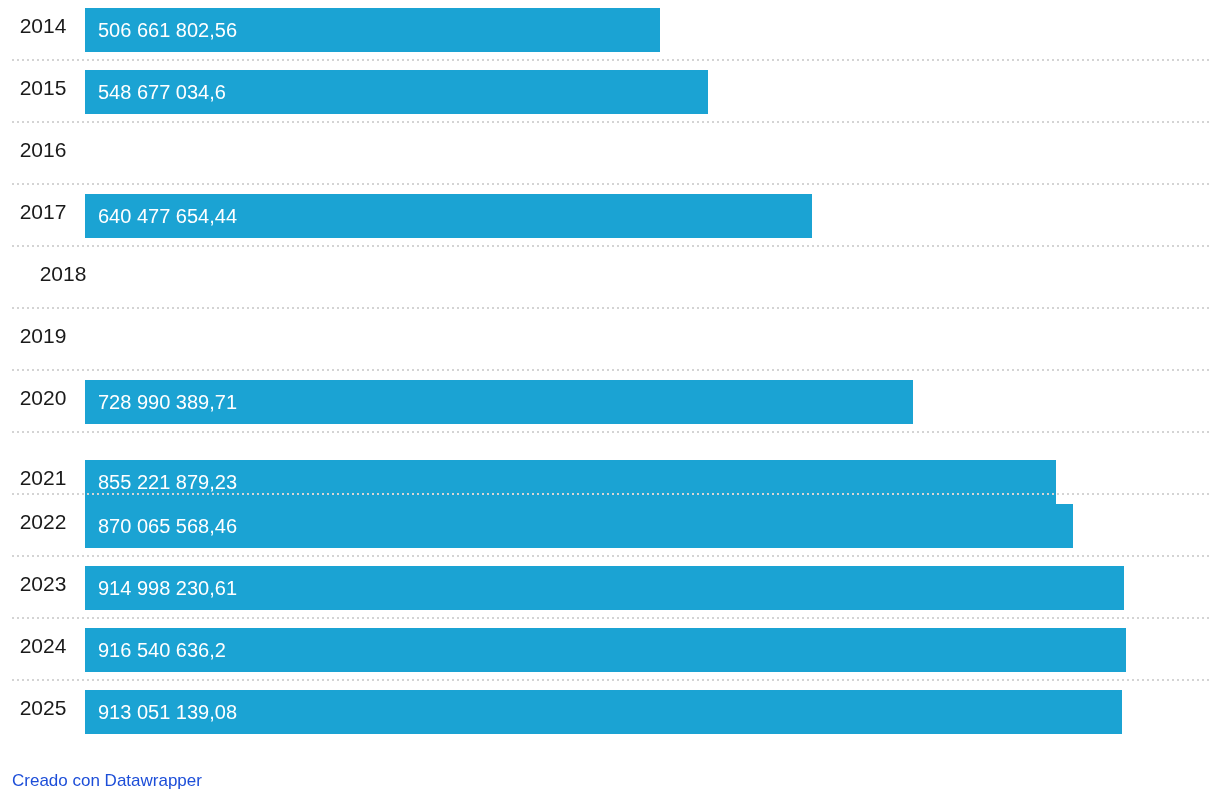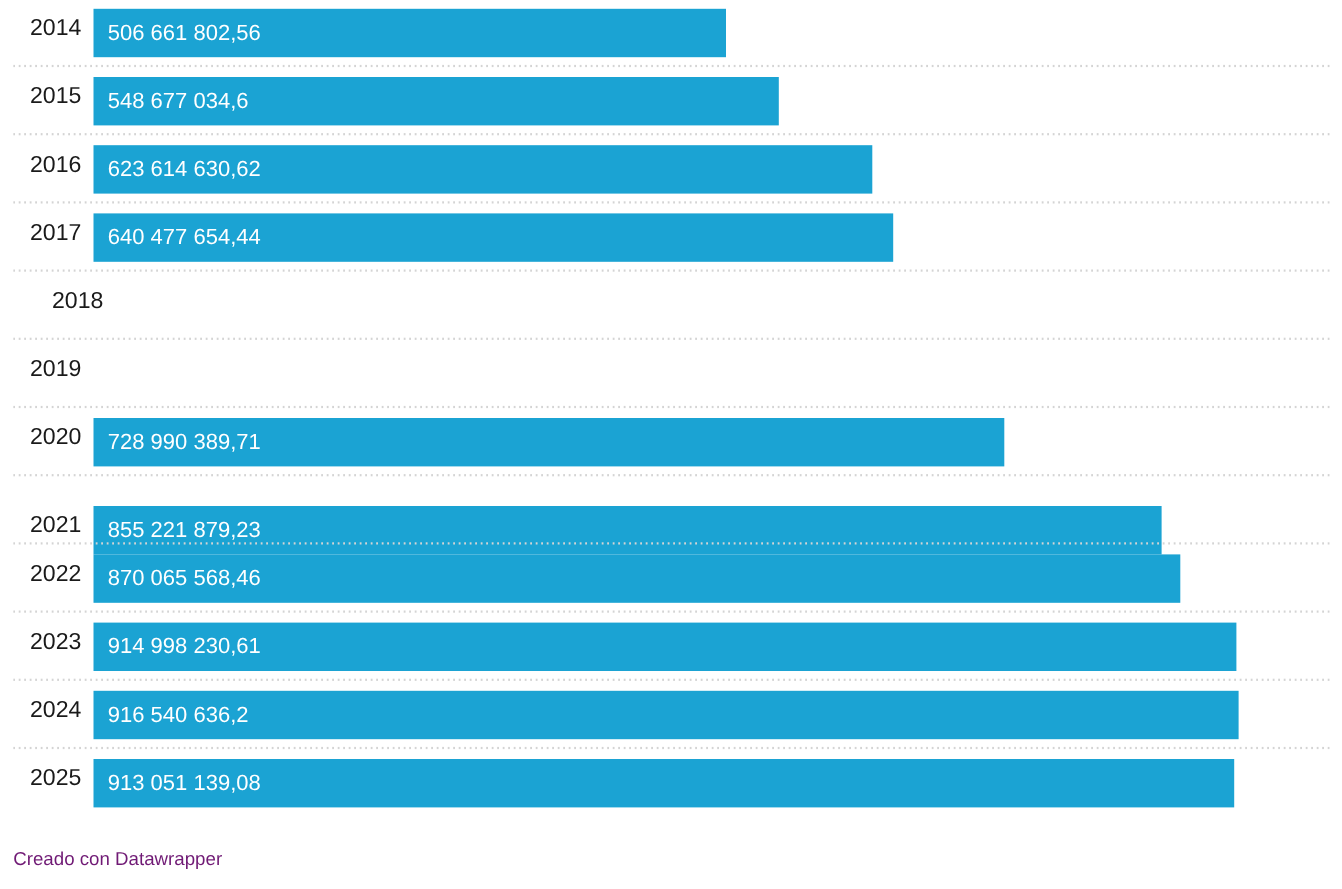--- a/index.html
+++ b/index.html
@@ -37,21 +37,21 @@
     height: 62px;
   }
 
   .year-label {
     position: absolute;
     left: 12px;
     top: 0;
     width: 62px;
     height: 52px;
     line-height: 52px;
-    text-align: right;
+    text-align: center;
     font-size: 21px;
     font-weight: 400;
     color: #1a1a1a;
     letter-spacing: 0px;
     white-space: nowrap;
   }
 
   .bar-track {
     position: absolute;
     left: 85px;
@@ -90,21 +90,21 @@
     background-size: 5px 2px;
     background-repeat: repeat-x;
   }
 
   .footer-credit {
     position: absolute;
     left: 12px;
     top: 771px;
     font-size: 17px;
     font-weight: 400;
-    color: #701a75;
+    color: #1d4ed8;
     white-space: nowrap;
   }
 </style>
 </head>
 <body>
 
 <div id="chart-root">
   <div class="rows-area">
       <div class="bar-row" style="top: 0px;">
         <div class="year-label">2014</div>
@@ -117,24 +117,20 @@
       <div class="bar-row" style="top: 62px;">
         <div class="year-label">2015</div>
         <div class="bar-track">
           <div class="bar-fill" style="width: 623px; background: rgb(27, 163, 211);"></div>
           <div class="bar-value">548 677 034,6</div>
         </div>
       </div>
       <div class="row-divider" style="top: 121px;"></div>
       <div class="bar-row" style="top: 124px;">
         <div class="year-label">2016</div>
-        <div class="bar-track">
-          <div class="bar-fill" style="width: 708px; background: rgb(27, 163, 211);"></div>
-          <div class="bar-value">623 614 630,62</div>
-        </div>
       </div>
       <div class="row-divider" style="top: 183px;"></div>
       <div class="bar-row" style="top: 186px;">
         <div class="year-label">2017</div>
         <div class="bar-track">
           <div class="bar-fill" style="width: 727px; background: rgb(27, 163, 211);"></div>
           <div class="bar-value">640 477 654,44</div>
         </div>
       </div>
       <div class="row-divider" style="top: 245px;"></div>

